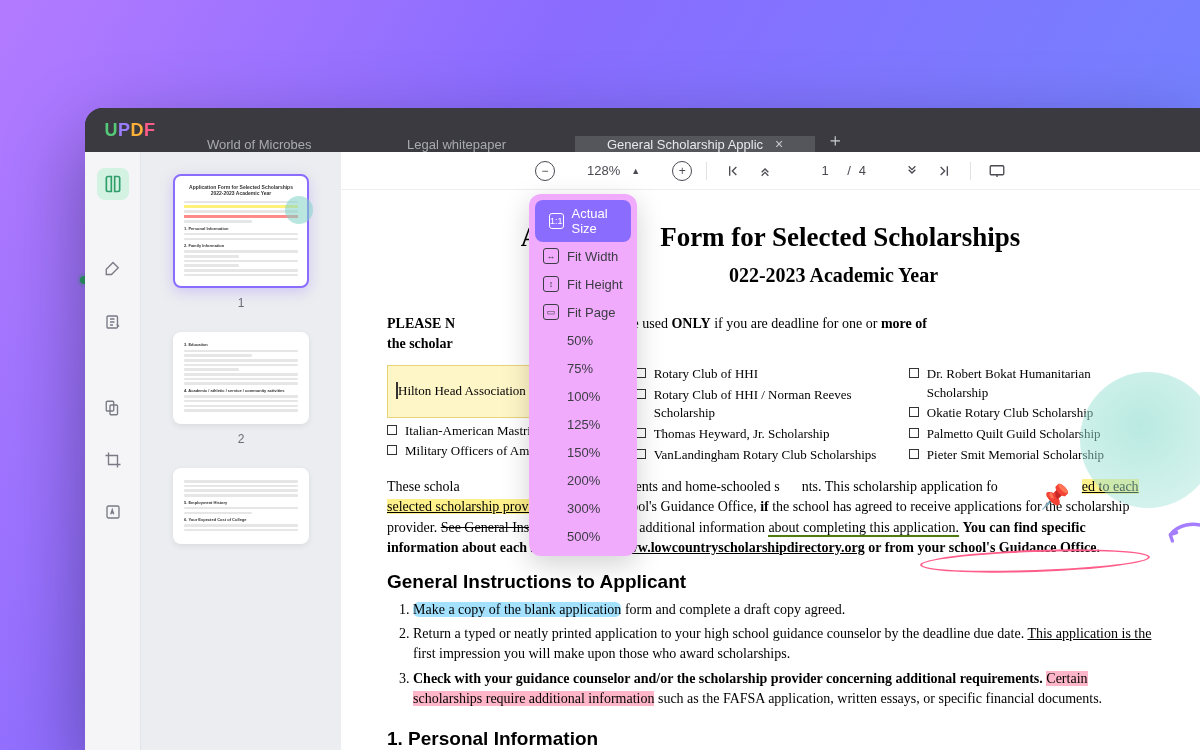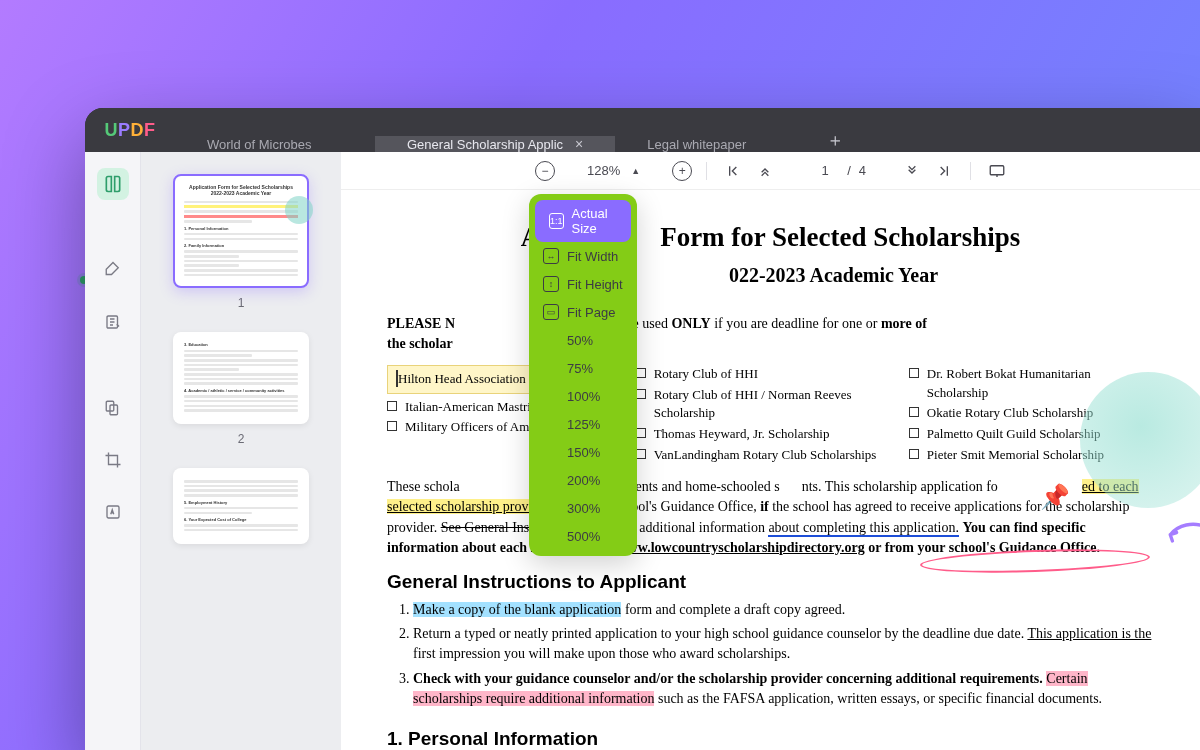--- a/index.html
+++ b/index.html
@@ -153,39 +153,39 @@
     line-height: 1.45;
     position: relative;
   }
   .page h1 { font-size: 27px; font-weight: 800; text-align: center; }
   .page .year { font-size: 20px; font-weight: 700; text-align: center; margin-top: 4px; margin-bottom: 24px;}
   .page .note { font-size: 14px; margin-bottom: 8px; }
   .page .note b { font-weight: 700; }
   .page .ul { }
   .page .pill {
     background: #fff6c8; border: 1px solid #e9d37a;
-    padding: 4px 8px; display: inline-block;
+    padding: 16px 8px; display: inline-block;
   }
   .cols {
     display: flex; gap: 28px; margin: 6px 0 10px 0;
     font-size: 13px;
   }
   .col { flex: 1; }
   .item { display: flex; align-items: flex-start; gap: 8px; margin: 2px 0; }
   .chk {
     width: 10px; height: 10px; border: 1.2px solid #333; flex: 0 0 auto;
     margin-top: 3px;
   }
   .para { margin: 8px 0; }
   .hl-yellow { background: #fef08a; text-decoration: underline; }
-  .hl-blue { background: #a3e1ff; }
+  .hl-blue { background: #a3e1ff; border-radius: 6px; }
   .hl-pink { background: #ffb6c9; }
   .strike { text-decoration: line-through; }
   .ulink { text-decoration: underline; }
-  .hsquig { border-bottom: 2px solid #1d4ed8; text-align: right; }
+  .hsquig { border-bottom: 2px solid #4d7c0f; text-align: right; }
   .section { font-weight: 800; font-size: 19px; margin: 10px 0 4px 0; font-family: -apple-system, sans-serif; }
   .olist { padding-left: 26px; }
   .olist li { margin-bottom: 4px; }
   .psec { font-weight: 800; font-size: 19px; margin-top: 16px; font-family: -apple-system, sans-serif; }
   .big-dot {
     position: absolute;
     right: -16px; top: 182px;
     width: 136px; height: 136px; border-radius: 50%;
     background: radial-gradient(circle at 45% 40%, rgba(152, 224, 211, 0.85), rgba(152,224,211,0.4));
     opacity: 0.8;
@@ -204,21 +204,21 @@
     right: 50px; top: 360px;
     width: 230px; height: 22px;
     border: 2.5px solid #ff5c8a;
     border-radius: 50%;
     transform: rotate(-2deg);
   }
   .zoom-menu {
     position: absolute;
     left: 188px; top: 42px;
     width: 108px;
-    background: #84cc16;
+    background: #f0abfc;
     border-radius: 12px;
     box-shadow: 0 8px 28px rgba(0,0,0,0.18);
     padding: 6px 0;
     font-family: -apple-system, sans-serif;
     font-size: 13px;
     z-index: 50;
   }
   .zm-item {
     display: flex; align-items: center; gap: 8px;
     padding: 6px 14px;
@@ -253,26 +253,26 @@
       <div class="logo">
         <span>U</span>
           <span>P</span>
           <span>D</span>
           <span>F</span>
       </div>
       <div class="tabs">
         <div class="tab">
           <span>World of Microbes</span>
         </div>
+        <div class="tab">
+          <span>Legal whitepaper</span>
+        </div>
         <div class="tab active">
           <span>General Scholarship Applic</span>
           <span class="close">×</span>
-        </div>
-        <div class="tab">
-          <span>Legal whitepaper</span>
         </div>
         <div class="tab-new">＋</div>
       </div>
     </div>
 
     <div class="workbench">
       <div class="leftbar">
         <div class="lb-btn active">
           <svg width="20" height="20" viewBox="0 0 24 24" fill="none" stroke="#2e9e6b" stroke-width="2">
               <path d="M4 5a2 2 0 012-2h4v18H6a2 2 0 01-2-2V5zM14 3h4a2 2 0 012 2v14a2 2 0 01-2 2h-4V3z"></path>

